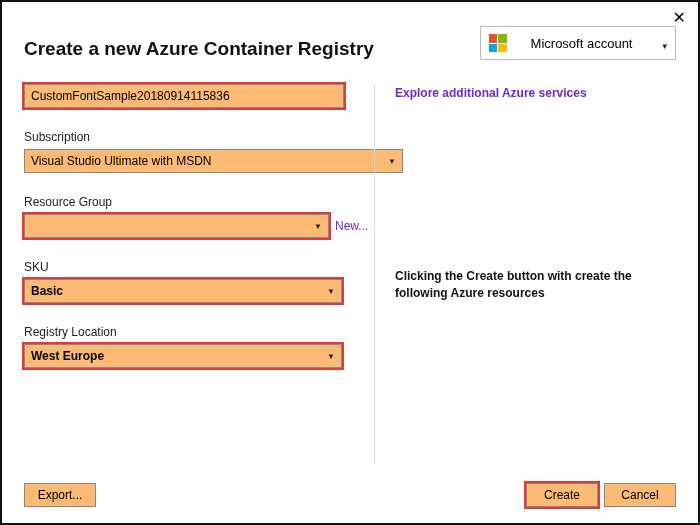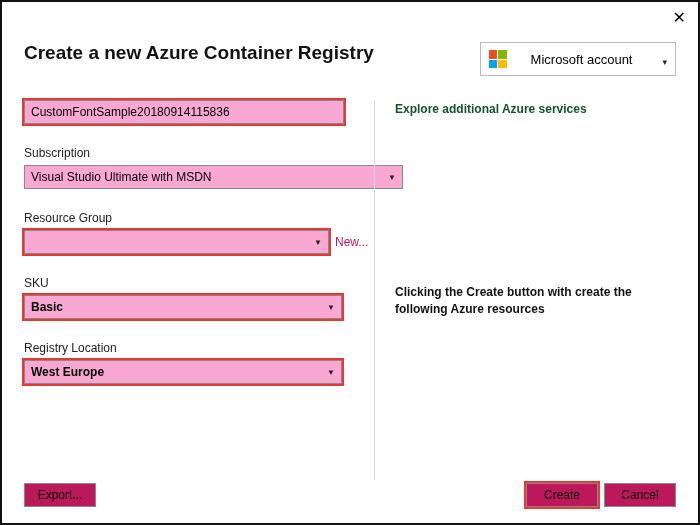--- a/index.html
+++ b/index.html
@@ -2,55 +2,55 @@
 <html><head>
 <meta charset="utf-8">
 <style>
   * { box-sizing: border-box; font-family: "Segoe UI", Arial, sans-serif; }
   body { margin: 0; background: #555; }
   .window {
     width: 700px; height: 525px; margin: 0; background: #fff;
     border: 2px solid #111; position: relative; padding: 18px 22px 16px 22px;
   }
   .close { position: absolute; top: 8px; right: 12px; font-size: 16px; font-weight: 300; cursor: default; line-height: 1;}
-  .header { display: flex; justify-content: space-between; align-items: flex-start; margin-bottom: 24px; margin-top: 22px;}
+  .header { display: flex; justify-content: space-between; align-items: flex-end; margin-bottom: 24px; margin-top: 6px;}
   .title { font-size: 19px; font-weight: 600; color: #111; }
   .account {
     display: flex; align-items: center; border: 1px solid #bbb;
     padding: 4px 8px 4px 8px; height: 34px; font-size: 13px; gap: 24px;
   }
   .mslogo { width: 18px; height: 18px; display: grid; grid-template: 1fr 1fr / 1fr 1fr; gap: 1px; }
   .mslogo > div:nth-child(1){background:#f25022;}
   .mslogo > div:nth-child(2){background:#7fba00;}
   .mslogo > div:nth-child(3){background:#00a4ef;}
   .mslogo > div:nth-child(4){background:#ffb900;}
   .dd { font-size: 9px; color:#222; margin-left:6px; position:relative; top:3px;}
   .body { display: flex; gap: 20px; height: 380px; }
   .left { width: 330px; }
   .right { flex: 1; border-left: 1px solid #ddd; padding-left: 20px; position: relative; }
   .field { margin-bottom: 22px; }
   .lbl { font-size: 12px; color: #222; margin-bottom: 5px; }
   .ctrlrow { display:flex; align-items:center; gap:4px;}
   .ctrl {
-    height: 24px; border: 1px solid #888; background: #f9a8d4;
+    height: 24px; border: 1px solid #888; background: #fdba74;
     display: flex; align-items: center; padding: 0 6px; font-size: 12px;
     position: relative; flex: none;
   }
   .ctrl .arrow { position:absolute; right:6px; top:50%; transform:translateY(-50%); font-size:8px; color:#222;}
   .hl { outline: 2.5px solid #e53935; outline-offset: 0; }
   .w-dns { width: 320px; }
   .w-full { width: 379px; }
   .w-rg  { width: 305px; }
   .w-sku { width: 318px; font-weight: bold; }
-  .newlink { color:#be185d; font-size:12px; padding-left:2px;}
-  .right-title { font-size: 12px; font-weight: 700; color:#14532d; margin-bottom: 8px; margin-top:2px;}
+  .newlink { color:#6d28d9; font-size:12px; padding-left:2px;}
+  .right-title { font-size: 12px; font-weight: 700; color:#6d28d9; margin-bottom: 8px; margin-top:2px;}
   .create-note { font-size: 12px; font-weight:700; color:#111; line-height:1.4; margin-bottom:6px; margin-top: 168px;}
   .res-line { font-size:12px; color:#222; }
   .footer { position:absolute; left:22px; right:22px; bottom:16px; display:flex; justify-content:space-between; align-items:center;}
-  .btn { height:24px; min-width:72px; border:1px solid #888; background:#be185d; font-size:12px; padding:0 10px; display:flex; align-items:center; justify-content:center;}
+  .btn { height:24px; min-width:72px; border:1px solid #888; background:#fdba74; font-size:12px; padding:0 10px; display:flex; align-items:center; justify-content:center;}
   .btn-row { display:flex; gap:6px;}
 </style>
 </head>
 <body>
 
 <div class="window">
   <div class="close">✕</div>
 
   <div class="header">
     <div class="title">Create a new Azure Container Registry</div>

